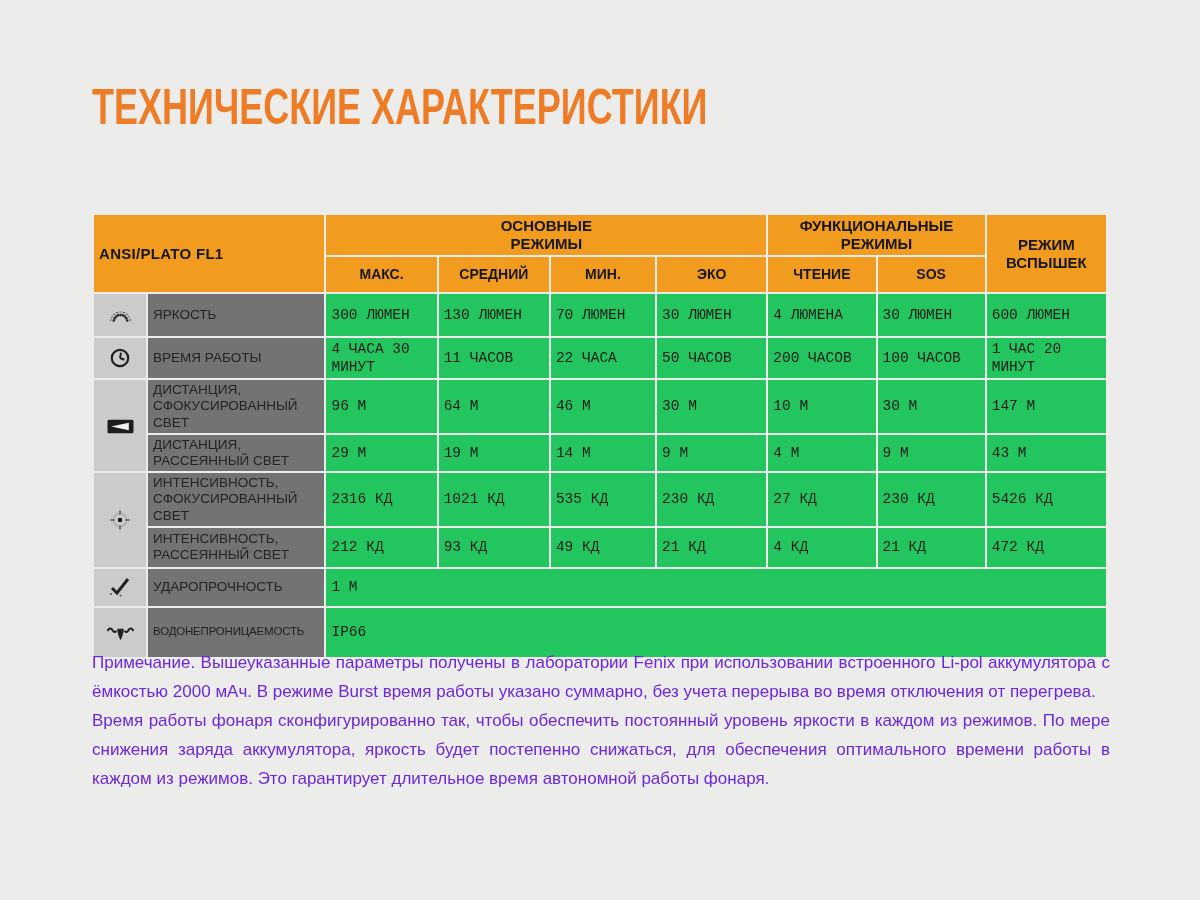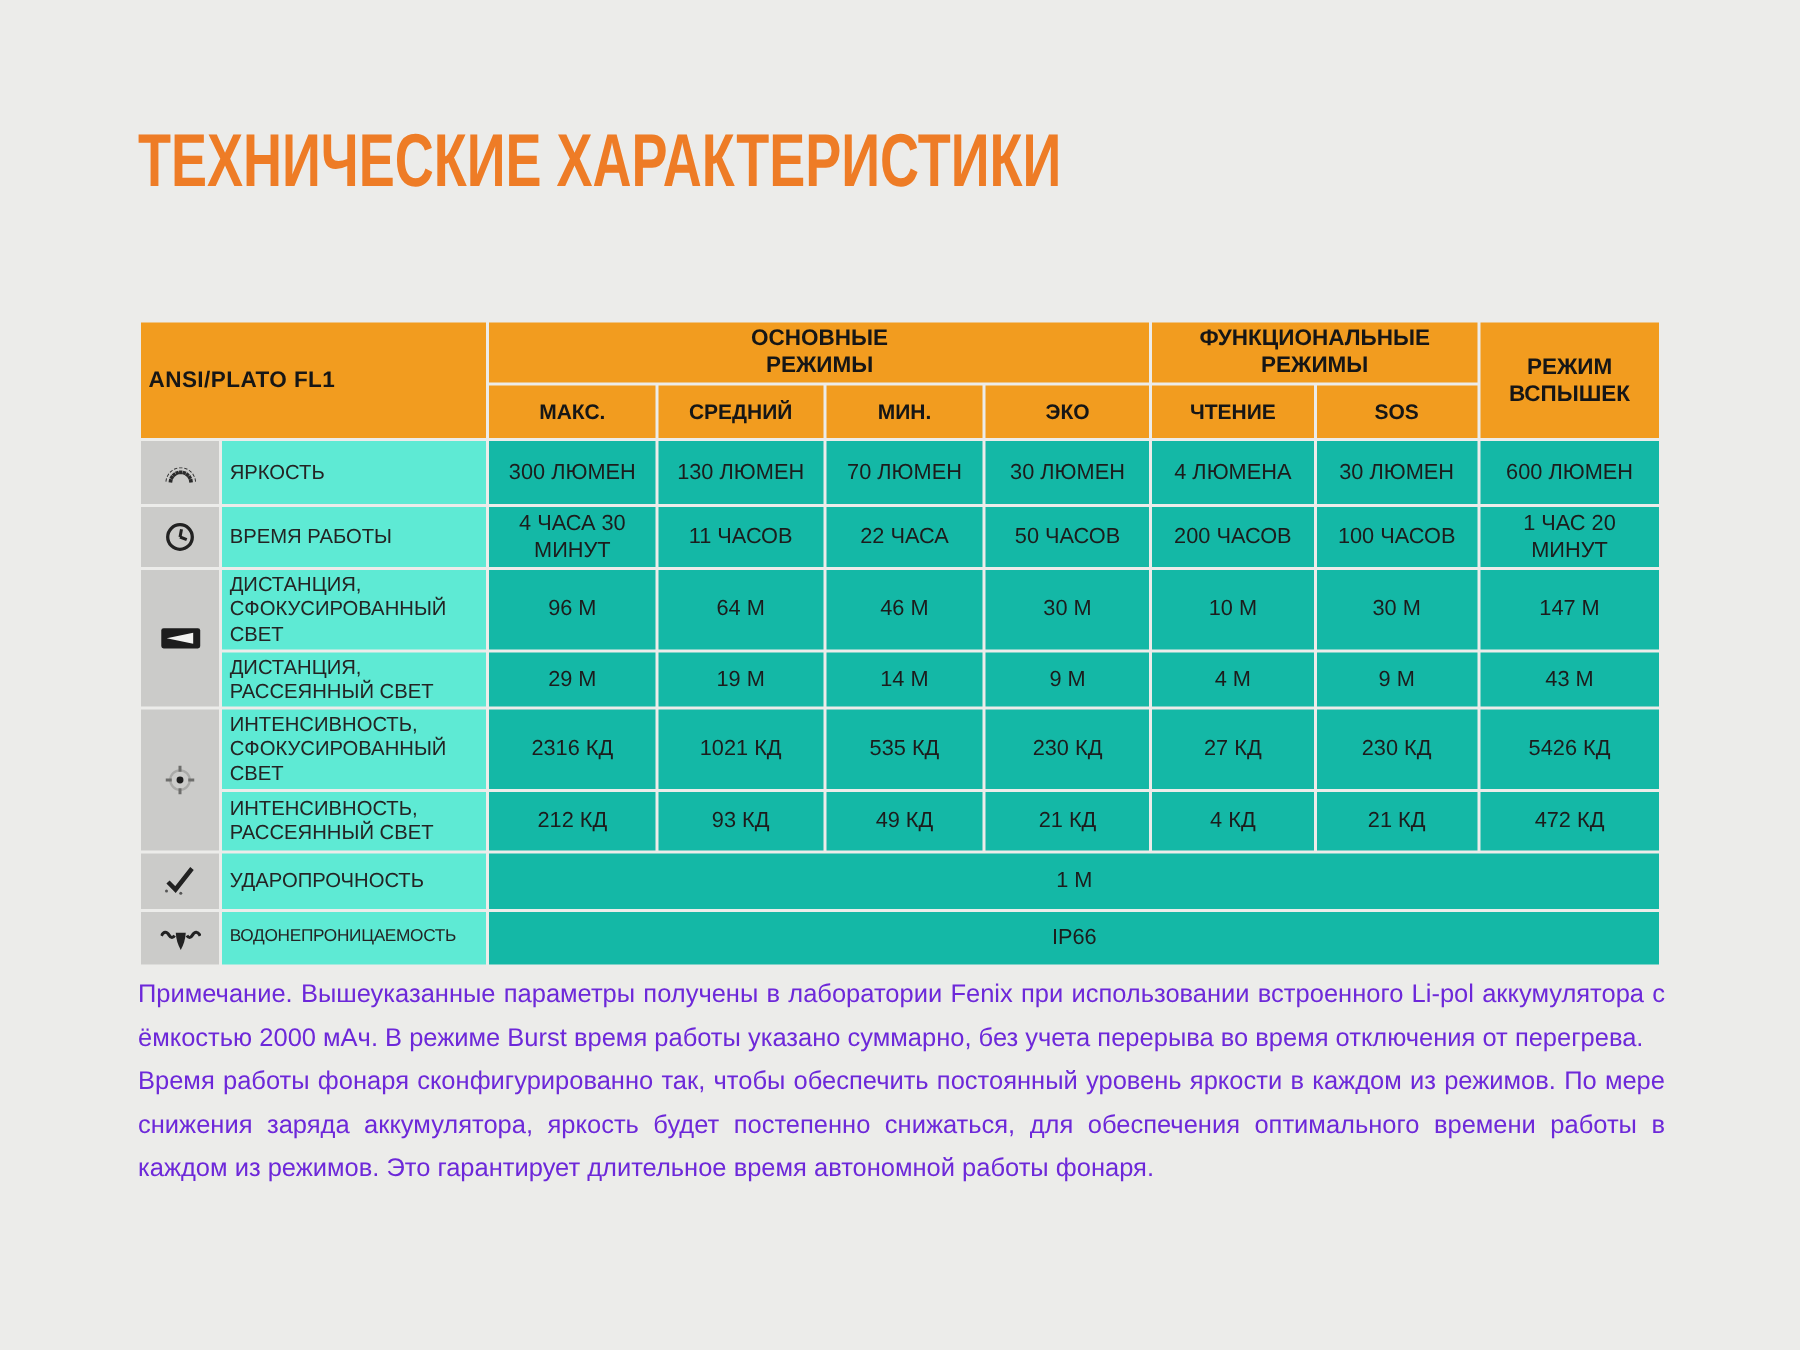--- a/index.html
+++ b/index.html
@@ -34,40 +34,40 @@
     line-height: 1.2;
   }
   .corner-hdr { font-size: 15px; text-align: left; padding-left: 9px; letter-spacing: 0.3px; }
   .group-hdr { font-size: 15px; }
   .group-hdr .wrap-limit { display: inline-block; max-width: 160px; }
   .flash-hdr { font-size: 15px; }
   .flash-hdr .wrap-limit { display: inline-block; max-width: 95px; }
   .mode-hdr { font-size: 14px; }
 
   .cell {
-    background: #14b8a6; text-align: center; vertical-align: middle;
-    font-size: 14.5px; color: #1c1c1c; line-height: 1.25;
+    background: #22c55e; vertical-align: middle;
+    font-size: 14.5px; color: #1c1c1c; line-height: 1.25; font-family: Liberation Mono, monospace;
   }
   .label-cell {
-    background: #5eead4; text-align: left; vertical-align: middle;
+    background: #737373; text-align: left; vertical-align: middle;
     font-size: 13.5px; color: #242424; line-height: 1.2; padding-left: 8px;
   }
   .label-sm { font-size: 11.5px; letter-spacing: -0.2px; }
   .icon-cell { background: #cbcbc9; text-align: center; vertical-align: middle; padding: 0; }
 
   tr.h-g1 { height: 38px; }
   tr.h-g2 { height: 35px; padding-left: 45px; }
   tr.h-r1 { height: 42px; }
   tr.h-r2 { height: 39px; }
   tr.h-r3 { height: 45px; }
   tr.h-r4 { height: 27px; }
   tr.h-r5 { height: 44px; }
   tr.h-r6 { height: 39px; margin-top: 16px; }
   tr.h-r7 { height: 37px; }
-  tr.h-r8 { height: 35px; }
+  tr.h-r8 { height: 49px; }
 
   .note {
     position: absolute; left: 92px; top: 648px; width: 1018px;
     font-size: 17px; line-height: 29px; color: #6d28d9;
   }
   .note p { margin: 0; text-align: justify; }
   .icon-svg { display: inline-block; vertical-align: middle; }
 </style>
 </head>
 <body>

